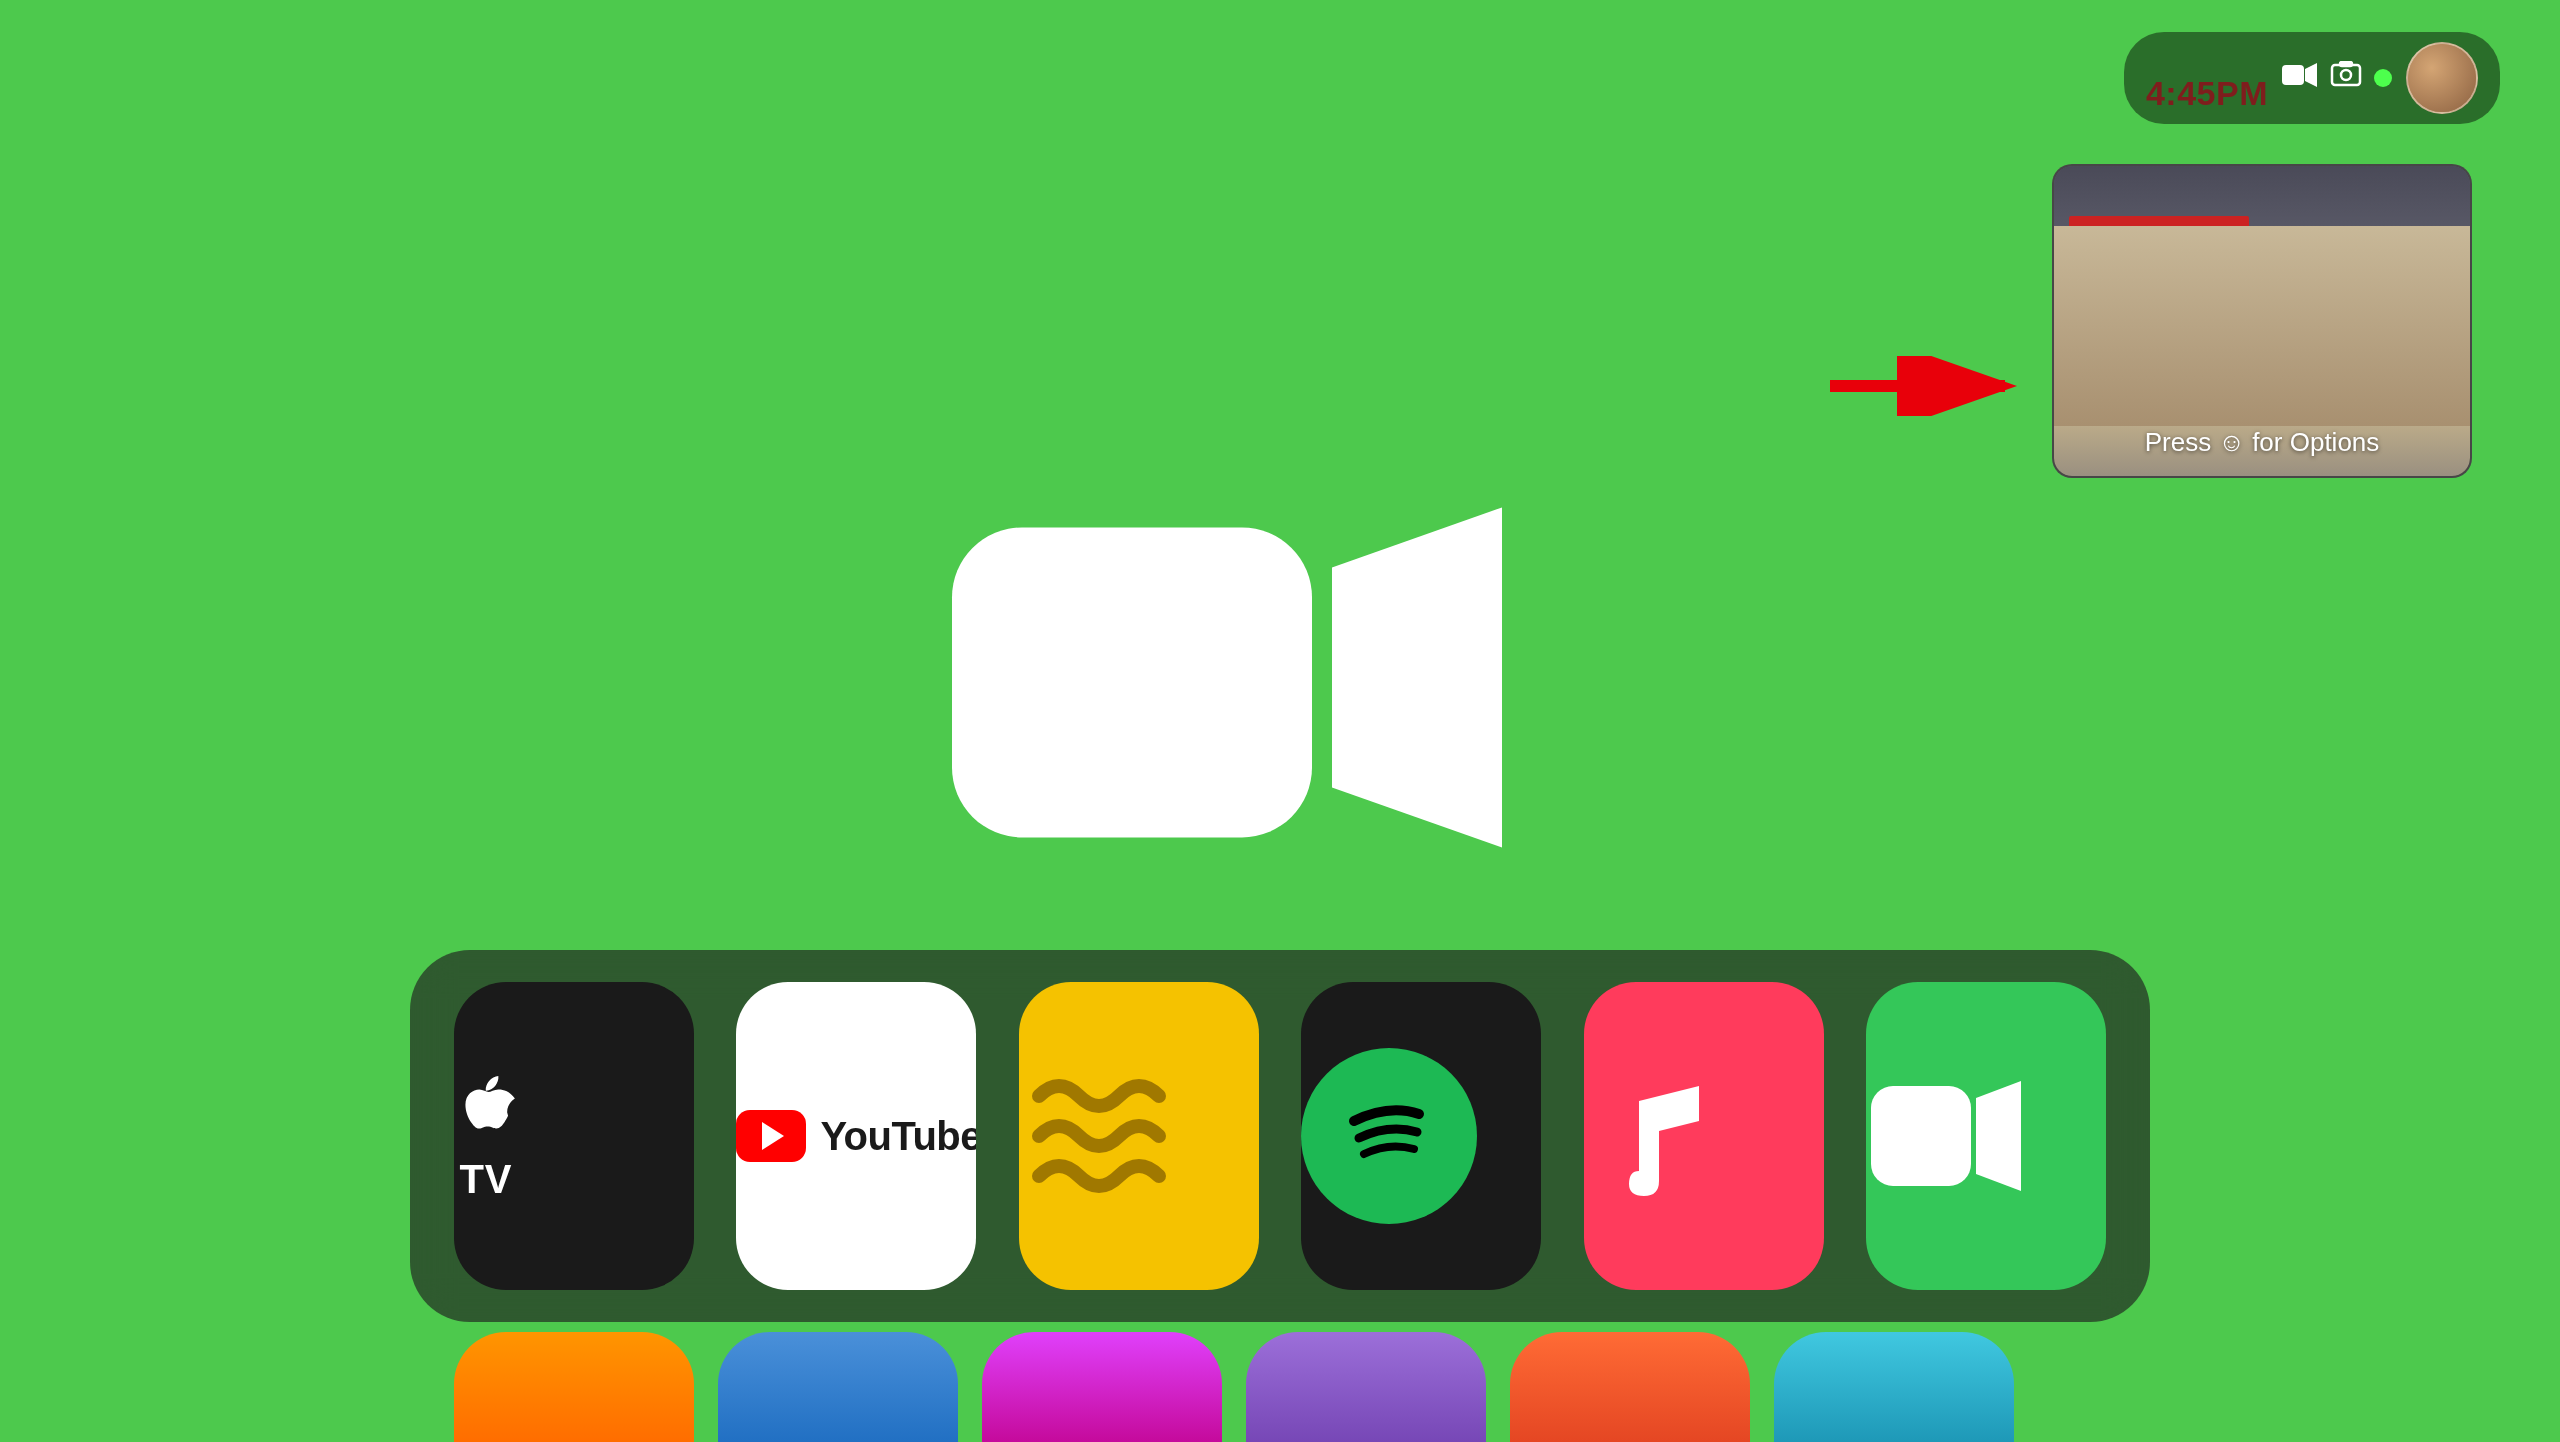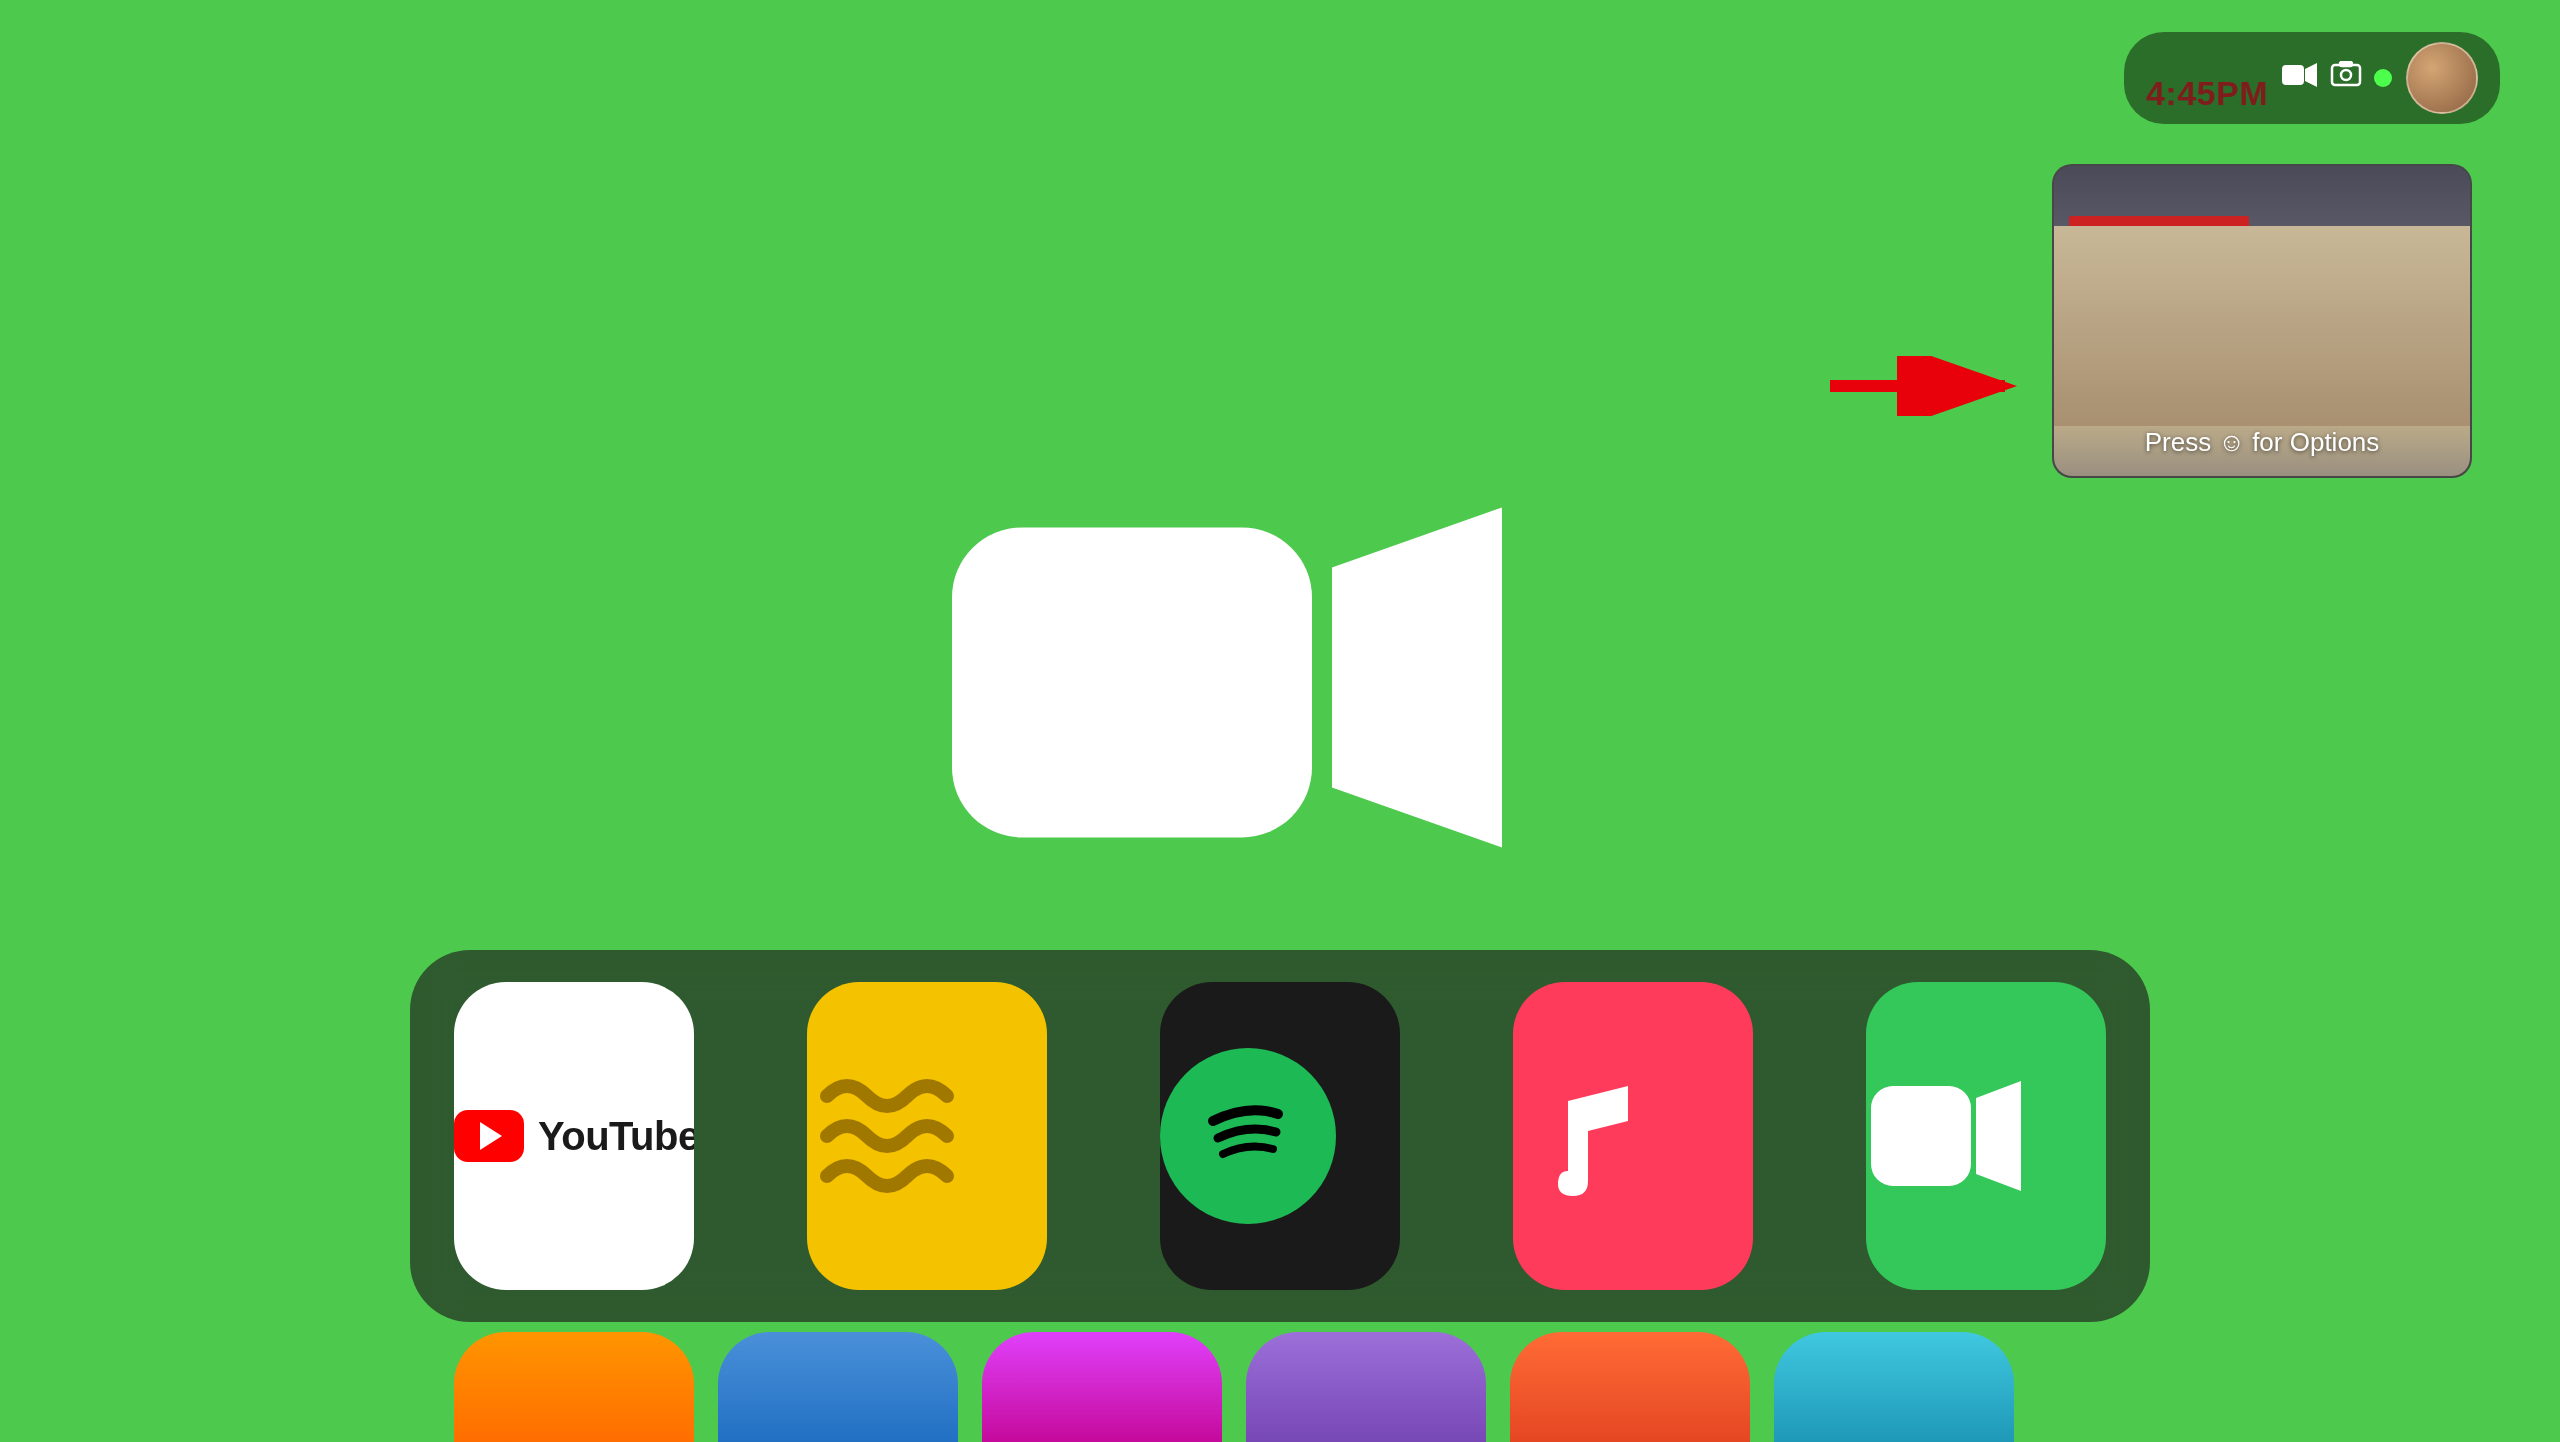--- a/index.html
+++ b/index.html
@@ -353,20 +353,28 @@
     <div style="position:absolute;top:65px;right:25px;width:110px;height:70px;background:rgba(255,255,255,0.75);border-radius:6px;transform:rotate(-2deg);"></div>
 
     <div style="position:absolute;bottom:50px;left:0;right:0;height:200px;background:linear-gradient(180deg,#c8b898 0%,#a89070 100%);"></div>
 
     <div class="preview-options-text">Press ☺ for Options</div>
   </div>
 </div>
 
 <div class="dock">
 
+  <div class="dock-app app-apple-tv">
+    <div class="apple-tv-logo">
+      <svg class="apple-logo-svg" viewBox="0 0 56 68" fill="white">
+        <path d="M46.5,36c0-8,6.5-11.7,6.8-12C49.2,17.7,43,16,39.5,16c-3.8-0.4-7.4,2.2-9.3,2.2c-1.9,0-4.9-2.1-8-2.1C16.5,16.2,10,20.5,10,29.5c0,5.5,2.1,11.3,4.8,15c2.3,3.2,4.3,5.8,7.2,5.7c2.9-0.1,4-1.8,7.5-1.8c3.5,0,4.5,1.8,7.6,1.7c3.1-0.1,5-2.5,7.2-5.7C46,42,47.3,39,47.3,39 M36,13c1.9-2.3,3.2-5.5,2.8-8.7C36,4.5,32.7,6.2,30.7,8.6c-1.8,2.1-3.3,5.4-2.9,8.5C30.9,17.3,34.1,15.3,36,13"></path>
+      </svg>
+      <span class="tv-text">TV</span>
+    </div>
+  </div>
 
   <div class="dock-app app-youtube">
     <div class="youtube-inner">
       <div class="youtube-play-btn">
         <div class="youtube-play-triangle"></div>
       </div>
       <span class="youtube-text">YouTube</span>
     </div>
   </div>
 

